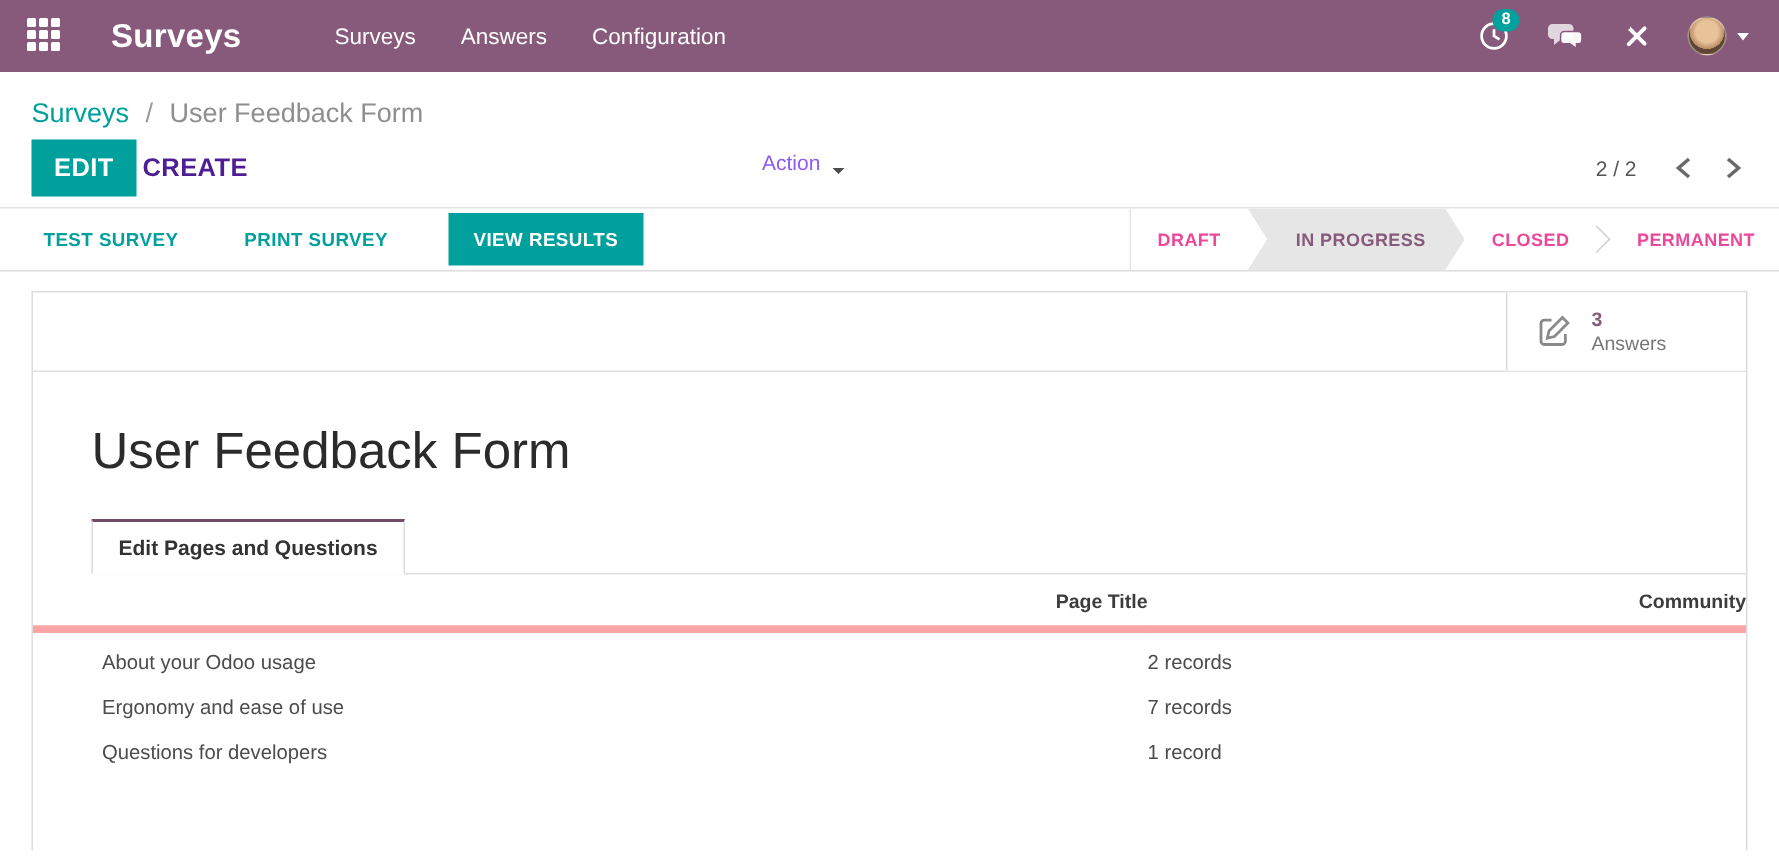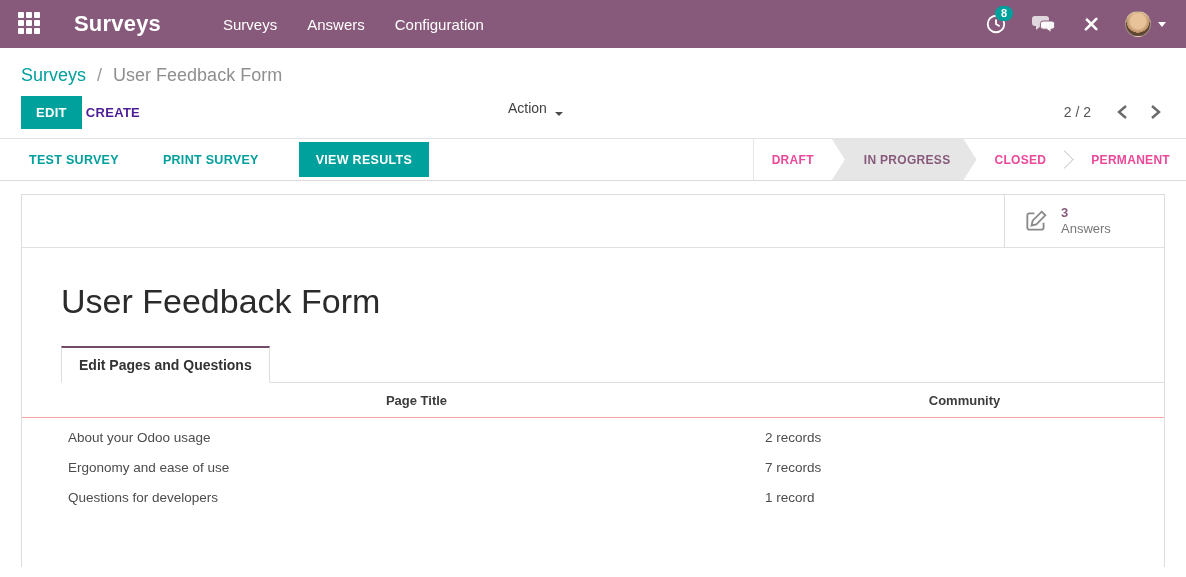--- a/index.html
+++ b/index.html
@@ -24,25 +24,25 @@
   .caret { width:0; height:0; border-left:4px solid transparent; border-right:4px solid transparent;
     border-top:5px solid #fff; margin-left:7px; }
 
   
   .breadcrumb-row { padding:17px 0 0 21px; font-size:18px; }
   .breadcrumb-row .bc-link { color:#00A09D; cursor:pointer; }
   .breadcrumb-row .bc-sep { color:#9a9a9a; margin:0 6px; }
   .breadcrumb-row .bc-current { color:#8f8f8f; }
 
   .cp-buttons { position:relative; height:52px; display:flex; align-items:center; padding:0 21px; }
-  .btn { font-size:13px; font-weight:bold; letter-spacing:0.3px; border:none; cursor:pointer;
+  .btn { font-size:17px; font-weight:bold; letter-spacing:0.3px; border:none; cursor:pointer;
     font-family:"Liberation Sans", sans-serif; }
   .btn-primary { background:#00A09D; color:#fff; padding:9px 15px; }
   .btn-link { background:none; color:#4c1d95; padding:9px 4px; }
-  .action-menu { position:absolute; left:508px; top:14px; font-size:14px; color:#404040;
+  .action-menu { position:absolute; left:508px; top:14px; font-size:14px; color:#8b5cf6;
     cursor:pointer; display:flex; align-items:flex-end; }
   .action-caret { width:0; height:0; border-left:4px solid transparent; border-right:4px solid transparent;
     border-top:4px solid #4c4c4c; margin-left:8px; }
   .pager { margin-left:auto; display:flex; align-items:center; gap:14px; }
   .pager-value { font-size:14px; color:#555; margin-right:8px; }
   .pager-arrow { cursor:pointer; display:flex; align-items:center; padding:4px; }
 
   
   .status-row { height:43px; border-top:1px solid #e3e3e3; border-bottom:1px solid #dcdcdc;
     display:flex; align-items:center; }
@@ -72,22 +72,22 @@
   .sheet-title { font-size:34px; font-weight:400; color:#2b2b2b; margin:34px 0 0 39px; }
 
   .tabs { display:flex; margin:25px 0 0 39px; border-bottom:1px solid #dddddd; align-items:flex-end; }
   .tab { font-size:14px; padding:9px 17px; cursor:pointer; margin-bottom:-1px; }
   .tab.active { font-weight:bold; color:#333; background:#fff; border:1px solid #dddddd;
     border-top:2px solid #714B67; border-bottom:1px solid #fff; }
   .tab.inactive { color:#666; border-right:1px solid #dddddd; border-bottom:1px solid #dddddd; }
   .tabs .filler { flex:1; }
 
   table.pages { width:100%; border-collapse:collapse; }
-  .pages th { text-align:center; font-size:13px; color:#3c3c3c; font-weight:bold;
-    padding:10px 0 9px 0; border-bottom:1px solid #fca5a5; }
+  .pages th { text-align:right; font-size:13px; color:#3c3c3c; font-weight:bold;
+    padding:10px 0 9px 0; border-bottom:5px solid #fca5a5; }
   .pages td { font-size:13.5px; color:#4c4c4c; padding:8px 0 7px 0; }
   .pages .col-title { padding-left:46px; width:743px; }
   .pages tr.data-row { cursor:pointer; }
   .pages tr.first td { padding-top:12px; }
 </style>
 </head>
 <body>
 
 <header class="navbar">
   <div class="apps-grid">

